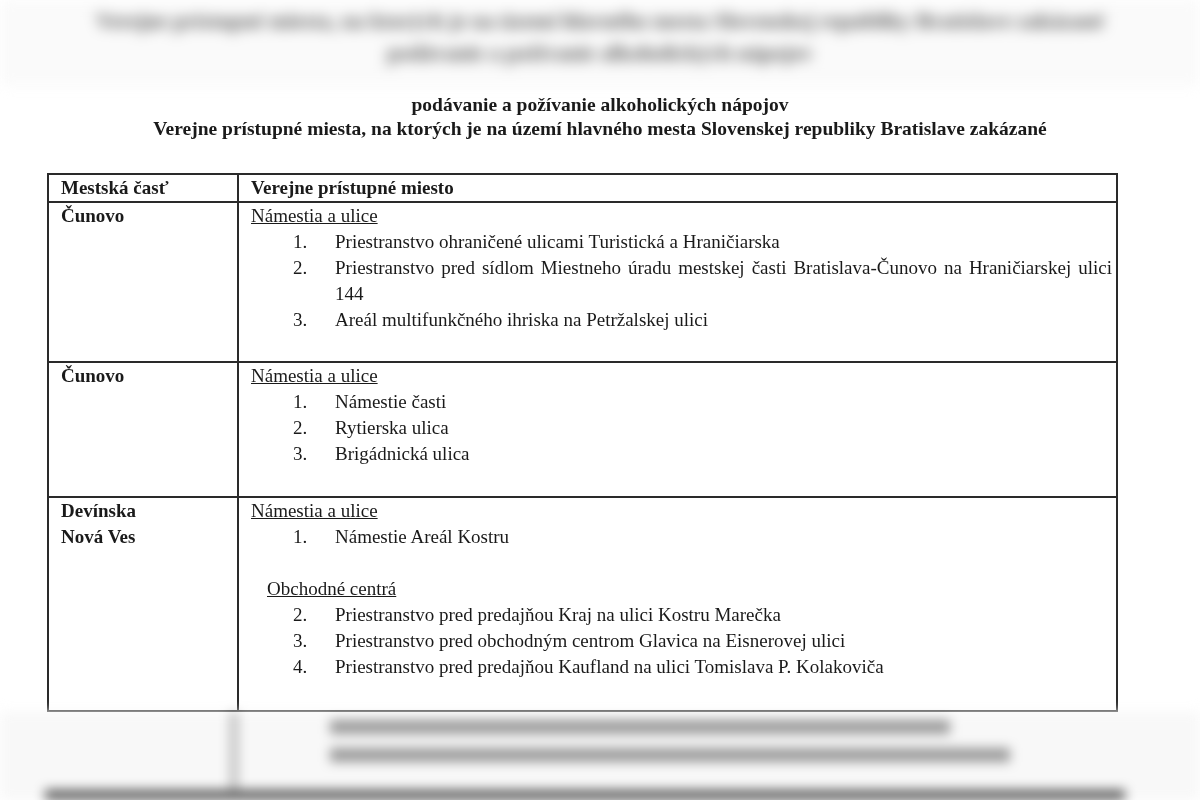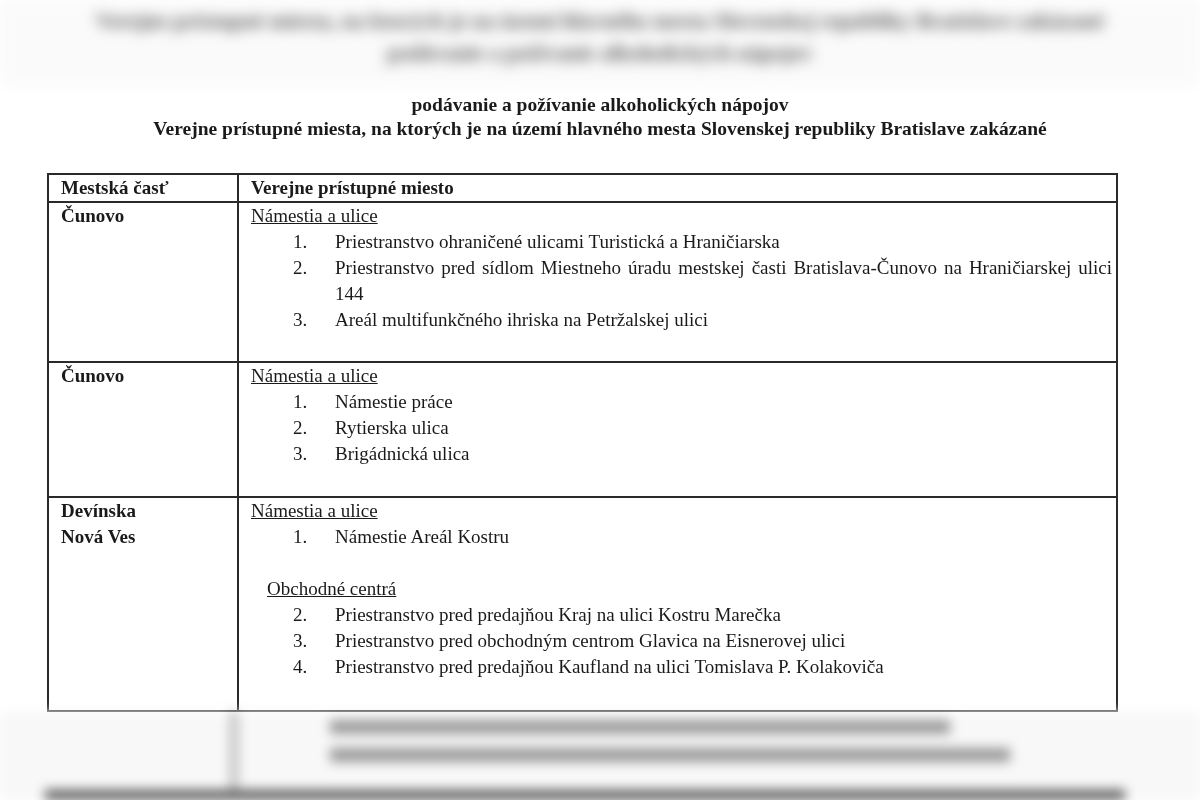--- a/index.html
+++ b/index.html
@@ -90,21 +90,21 @@
     </td>
   </tr>
 
   <tr class="r2">
     <td class="c1">Čunovo</td>
     <td>
       <span class="sub">Námestia a ulice</span>
       <ol>
         <li>
               <span class="num">1.</span>
-              <span class="txt">Námestie práce</span>
+              <span class="txt">Námestie časti</span>
             </li>
         <li>
               <span class="num">2.</span>
               <span class="txt">Rytierska ulica</span>
             </li>
         <li>
               <span class="num">3.</span>
               <span class="txt">Brigádnická ulica</span>
             </li>
       </ol>

